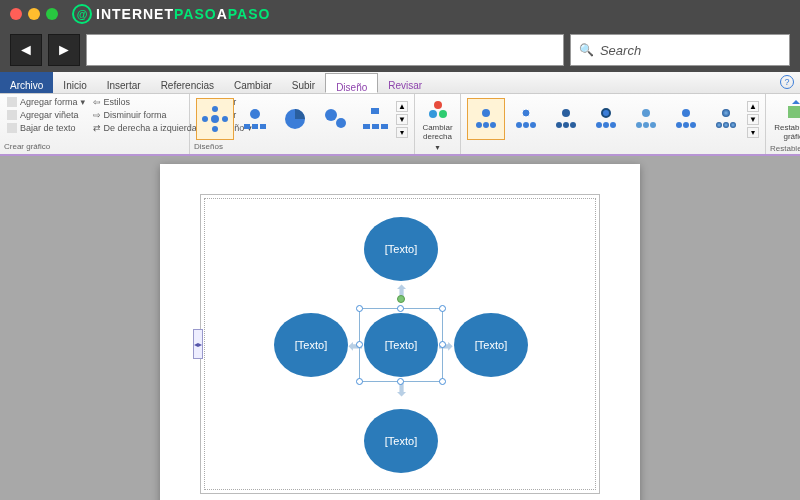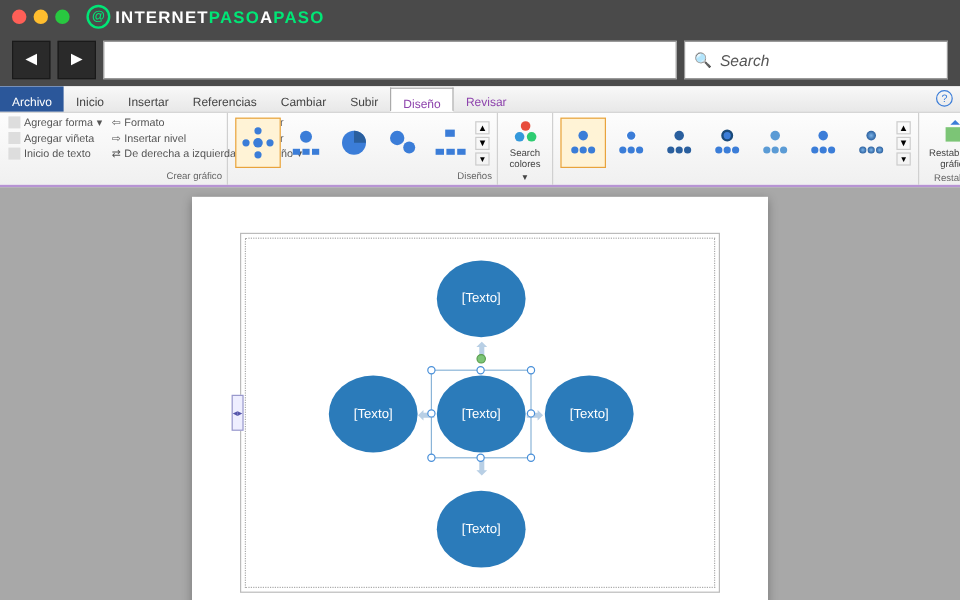--- a/index.html
+++ b/index.html
@@ -21,21 +21,21 @@
 .word-app{background:#fff}
 .menu-strip{height:22px;background:linear-gradient(#f8f8f8,#e8e8e8);border-bottom:1px solid #ccc;display:flex;font-size:10px;position:relative}
 .menu-tab{padding:8px 10px;color:#444;cursor:pointer;border-right:0}
 .menu-tab.file{background:#2b579a;color:#fff}
 .menu-tab.active{background:#fff;border:1px solid #aaa;border-bottom:1px solid #fff;color:#8e44ad;margin-top:1px}
 .menu-tab.ctx{color:#8e44ad}
 .help-icon{position:absolute;right:6px;top:3px;width:14px;height:14px;border:1px solid #3b7dd8;border-radius:50%;color:#3b7dd8;font-size:9px;text-align:center;line-height:12px;cursor:pointer}
 
 .ribbon{height:62px;background:linear-gradient(#fdfdfd,#f0f0f0);border-bottom:2px solid #b794d4;display:flex;font-size:9px}
 .rgroup{border-right:1px solid #d0d0d0;padding:2px 4px;display:flex;flex-direction:column;justify-content:space-between}
-.rgroup-label{text-align:right;color:#666;font-size:8px;padding-bottom:1px}
+.rgroup-label{text-align:left;color:#666;font-size:8px;padding-bottom:1px}
 .rgroup-body{flex:1;display:flex;gap:2px}
 .rcol{display:flex;flex-direction:column;gap:1px}
 .ritem{display:flex;align-items:center;gap:3px;padding:1px 3px;color:#555;white-space:nowrap;cursor:pointer}
 .ricon{width:10px;height:10px;background:#ddd;display:inline-block}
 
 .gallery{display:flex;gap:2px;padding:2px}
 .gitem{width:38px;height:42px;border:1px solid transparent;display:flex;align-items:center;justify-content:center;cursor:pointer}
 .gitem.sel{border:1px solid #e8a33d;background:#fff3d6}
 .gitem svg{width:30px;height:30px}
 
@@ -100,26 +100,26 @@
     <div class="rgroup" style="width:190px">
       <div class="rgroup-body">
         <div class="rcol">
           <div class="ritem"><span class="ricon"></span><span>Agregar forma</span> ▾</div>
           <div class="ritem">
               <span class="ricon"></span>
               <span>Agregar viñeta</span>
             </div>
           <div class="ritem">
               <span class="ricon"></span>
-              <span>Inicio de texto</span>
+              <span>Bajar de texto</span>
             </div>
         </div>
         <div class="rcol">
-          <div class="ritem">⇦ <span>Formato</span></div>
-          <div class="ritem">⇨ <span>Insertar nivel</span></div>
+          <div class="ritem">⇦ <span>Estilos</span></div>
+          <div class="ritem">⇨ <span>Disminuir forma</span></div>
           <div class="ritem">⇄ <span>De derecha a izquierda</span></div>
         </div>
         <div class="rcol">
           <div class="ritem">⇧ <span>Subir</span></div>
           <div class="ritem">⇩ <span>Bajar</span></div>
           <div class="ritem">◫ <span>Diseño</span> ▾</div>
         </div>
       </div>
       <div class="rgroup-label">Crear gráfico</div>
     </div>
@@ -172,21 +172,21 @@
       <div class="rgroup-label">Diseños</div>
     </div>
 
     <div class="rgroup" style="width:46px">
       <div class="big-btn">
         <svg class="bicon" viewBox="0 0 24 24">
             <circle cx="12" cy="7" r="4" fill="#e74c3c"></circle>
             <circle cx="7" cy="16" r="4" fill="#3498db"></circle>
             <circle cx="17" cy="16" r="4" fill="#2ecc71"></circle>
           </svg>
-        <span>Search colores</span> ▾
+        <span>Cambiar derecha</span> ▾
       </div>
     </div>
 
     <div class="rgroup" style="flex:1">
       <div class="styles-gallery">
         <div class="sitem sel">
             <svg width="28" height="28">
               <circle cx="14" cy="8" r="4" fill="#3b7dd8"></circle>
               <circle cx="7" cy="20" r="3" fill="#3b7dd8"></circle>
               <circle cx="14" cy="20" r="3" fill="#3b7dd8"></circle>

